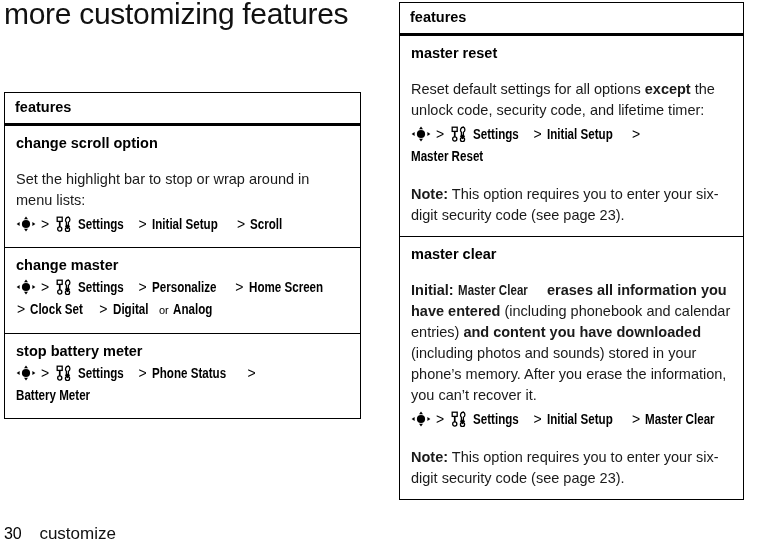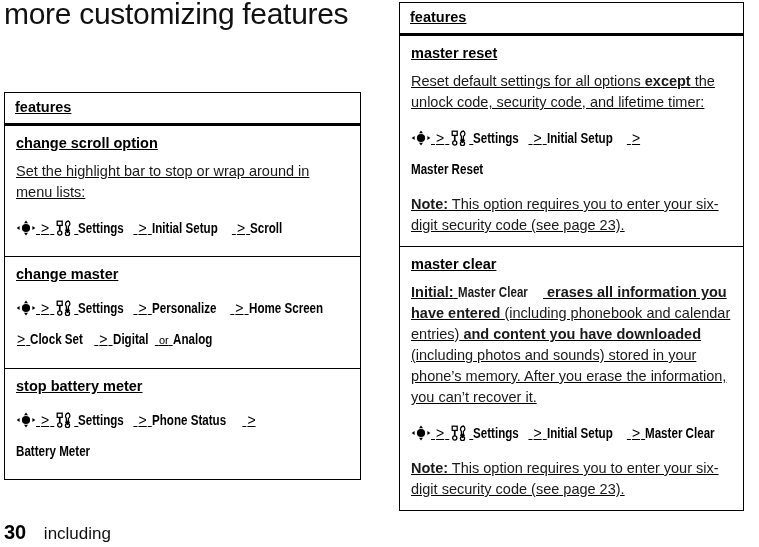--- a/index.html
+++ b/index.html
@@ -25,21 +25,20 @@
     font-size: 30px;
     line-height: 36px;
     font-weight: 400;
     letter-spacing: -0.3px;
     color: #111;
   }
 
   
   .col {
     position: absolute;
-    text-decoration: underline;
   }
   #left-column  { left: 4px;   top: 92px; width: 357px; }
   #right-column { left: 399px; top: 2px;  width: 345px; }
 
   
   .feat-table {
     border: 1.5px solid #000;
     border-collapse: collapse;
     width: 100%;
     background: #fff;
@@ -60,38 +59,38 @@
 
   .row-title {
     font-size: 14.5px;
     font-weight: bold;
     line-height: 18px;
     margin: 1px 0 2px 0;
   }
   .row-para {
     font-size: 14.5px;
     line-height: 21px;
-    margin: 9px 0 0 0;
+    margin: 17px 0 0 0;
     color: #1a1a1a;
   }
 
   
   .menu {
     font-family: "Liberation Sans Narrow", "Liberation Sans", sans-serif;
     font-weight: bold;
     font-size: 14px;
     transform: scaleX(0.82);
     transform-origin: left center;
     display: inline-block;
     letter-spacing: 0.1px;
   }
   .path {
     font-size: 14.5px;
-    line-height: 31px;
-    margin: 10px 0 2px 0;
+    line-height: 22px;
+    margin: 2px 0 2px 0;
     white-space: normal;
   }
   .path .sep {
     font-weight: 400;
     font-size: 14px;
     padding: 0 1px;
   }
   .path .lbl {
     font-family: "Liberation Sans Narrow", "Liberation Sans", sans-serif;
     font-weight: bold;
@@ -118,22 +117,22 @@
   
   #footer {
     position: absolute;
     left: 4px;
     bottom: 3px;
     display: flex;
     align-items: baseline;
     gap: 18px;
   }
   #footer .pageno {
-    font-size: 20px;
-    font-weight: bold;
+    font-size: 16px;
+    font-weight: normal;
     letter-spacing: -0.2px;
   }
   #footer .chapter {
     font-size: 17px;
     font-weight: 400;
     color: #111;
   }
 </style>
 </head>
 <body>
@@ -331,14 +330,14 @@
       <p class="row-para">
         <b class="strong">Note:</b><span> This option requires you to enter your six-digit security code (see page 23).</span>
       </p>
     </div>
 
   </div>
 </div>
 
 <div id="footer">
   <span class="pageno">30</span>
-  <span class="chapter">including</span>
+  <span class="chapter">customize</span>
 </div>
 
 </body></html>

